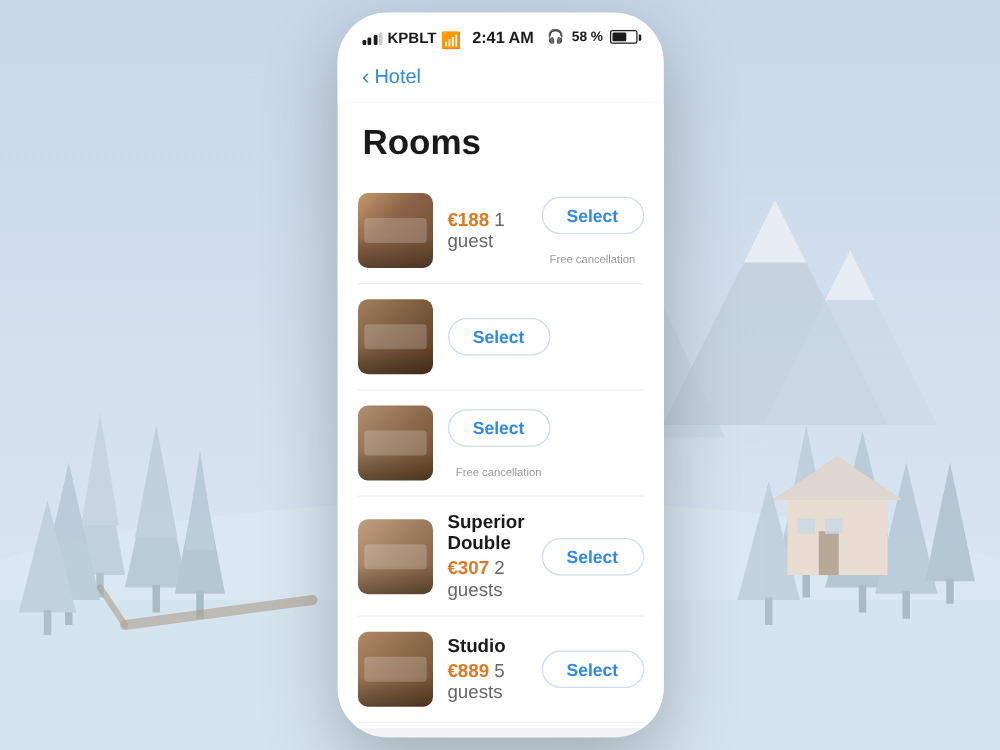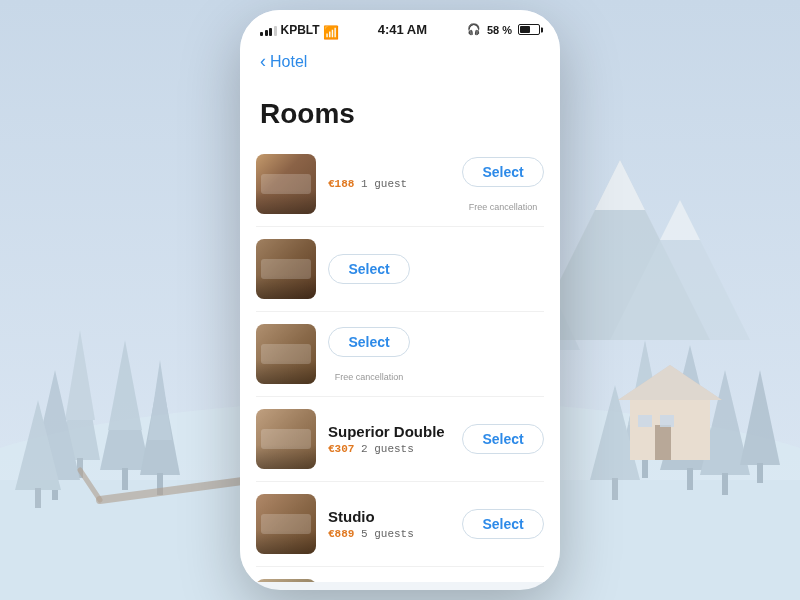--- a/index.html
+++ b/index.html
@@ -39,21 +39,21 @@
     .bg-svg {
       position: absolute;
       inset: 0;
       width: 100%;
       height: 100%;
     }
 
     
     .phone {
       position: relative;
-      width: 320px;
+      width: 261px;
       height: 580px;
       background: #f0f4f8;
       border-radius: 40px;
       box-shadow: 0 20px 60px rgba(0,0,0,0.25);
       overflow: hidden;
       z-index: 10;
     }
 
     
     .status-bar {
@@ -258,23 +258,22 @@
     }
 
     .room-name {
       font-size: 15px;
       font-weight: 600;
       color: #1a1a1a;
       margin-bottom: 3px;
     }
 
     .room-price {
-      font-size: 11px;
+      font-size: 15px;
       color: #1a1a1a;
-      font-family: Liberation Mono, monospace;
     }
 
     .room-price .price {
       color: #e07820;
       font-weight: 600;
     }
 
     .room-price .guests {
       color: #666;
     }
@@ -398,21 +397,21 @@
     <div class="status-left">
       <div class="signal-bars">
         <span></span>
           <span></span>
           <span></span>
           <span></span>
       </div>
       <span>KPBLT</span>
       <span class="wifi-icon">📶</span>
     </div>
-    <div class="status-center">4:41 AM</div>
+    <div class="status-center">2:41 AM</div>
     <div class="status-right">
       <span>🎧</span>
       <span>58 %</span>
       <div class="battery">
         <div class="battery-icon">
           <div class="battery-fill"></div>
         </div>
       </div>
     </div>
   </div>

